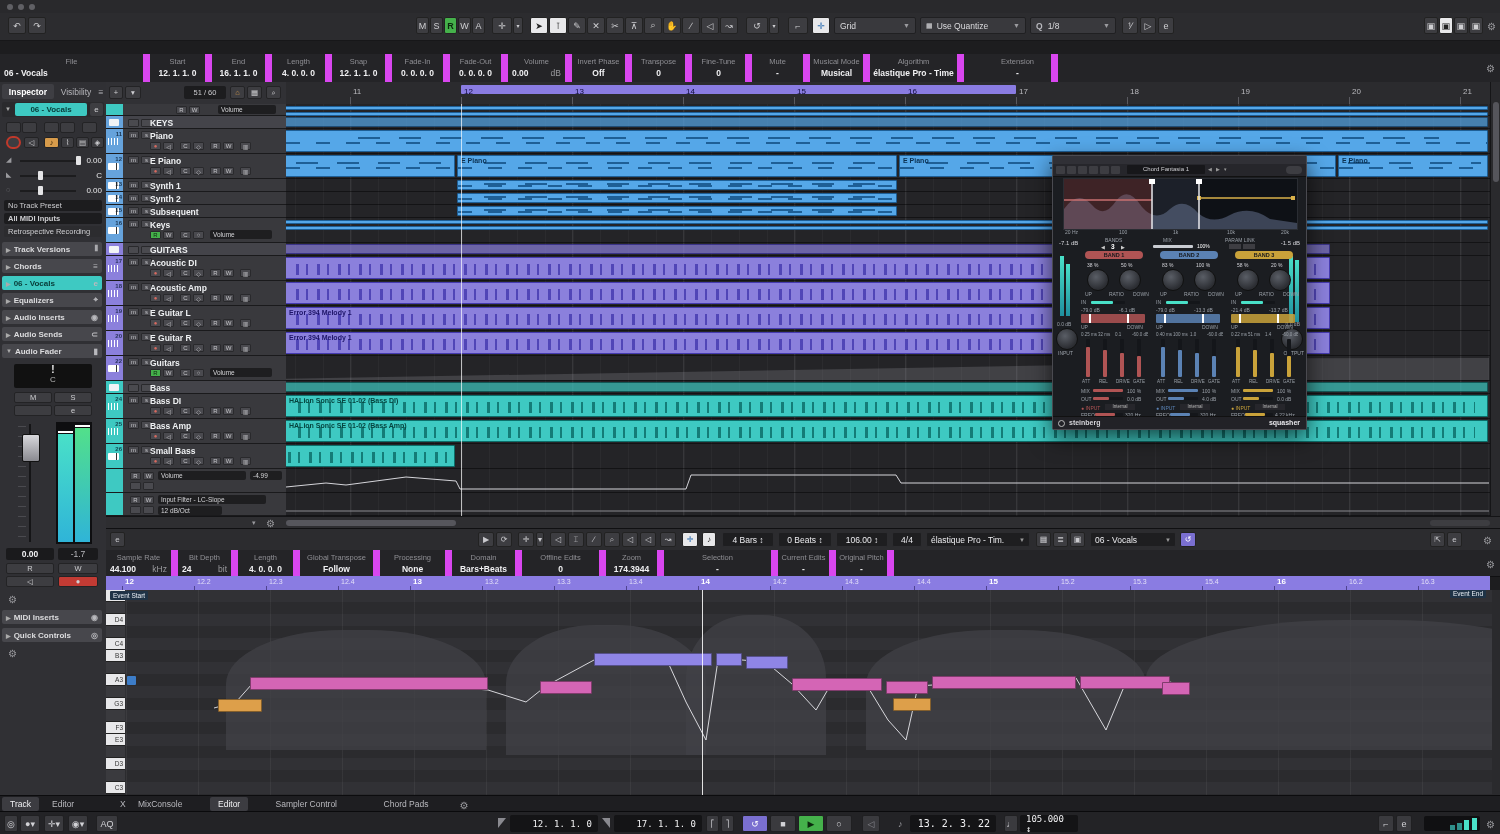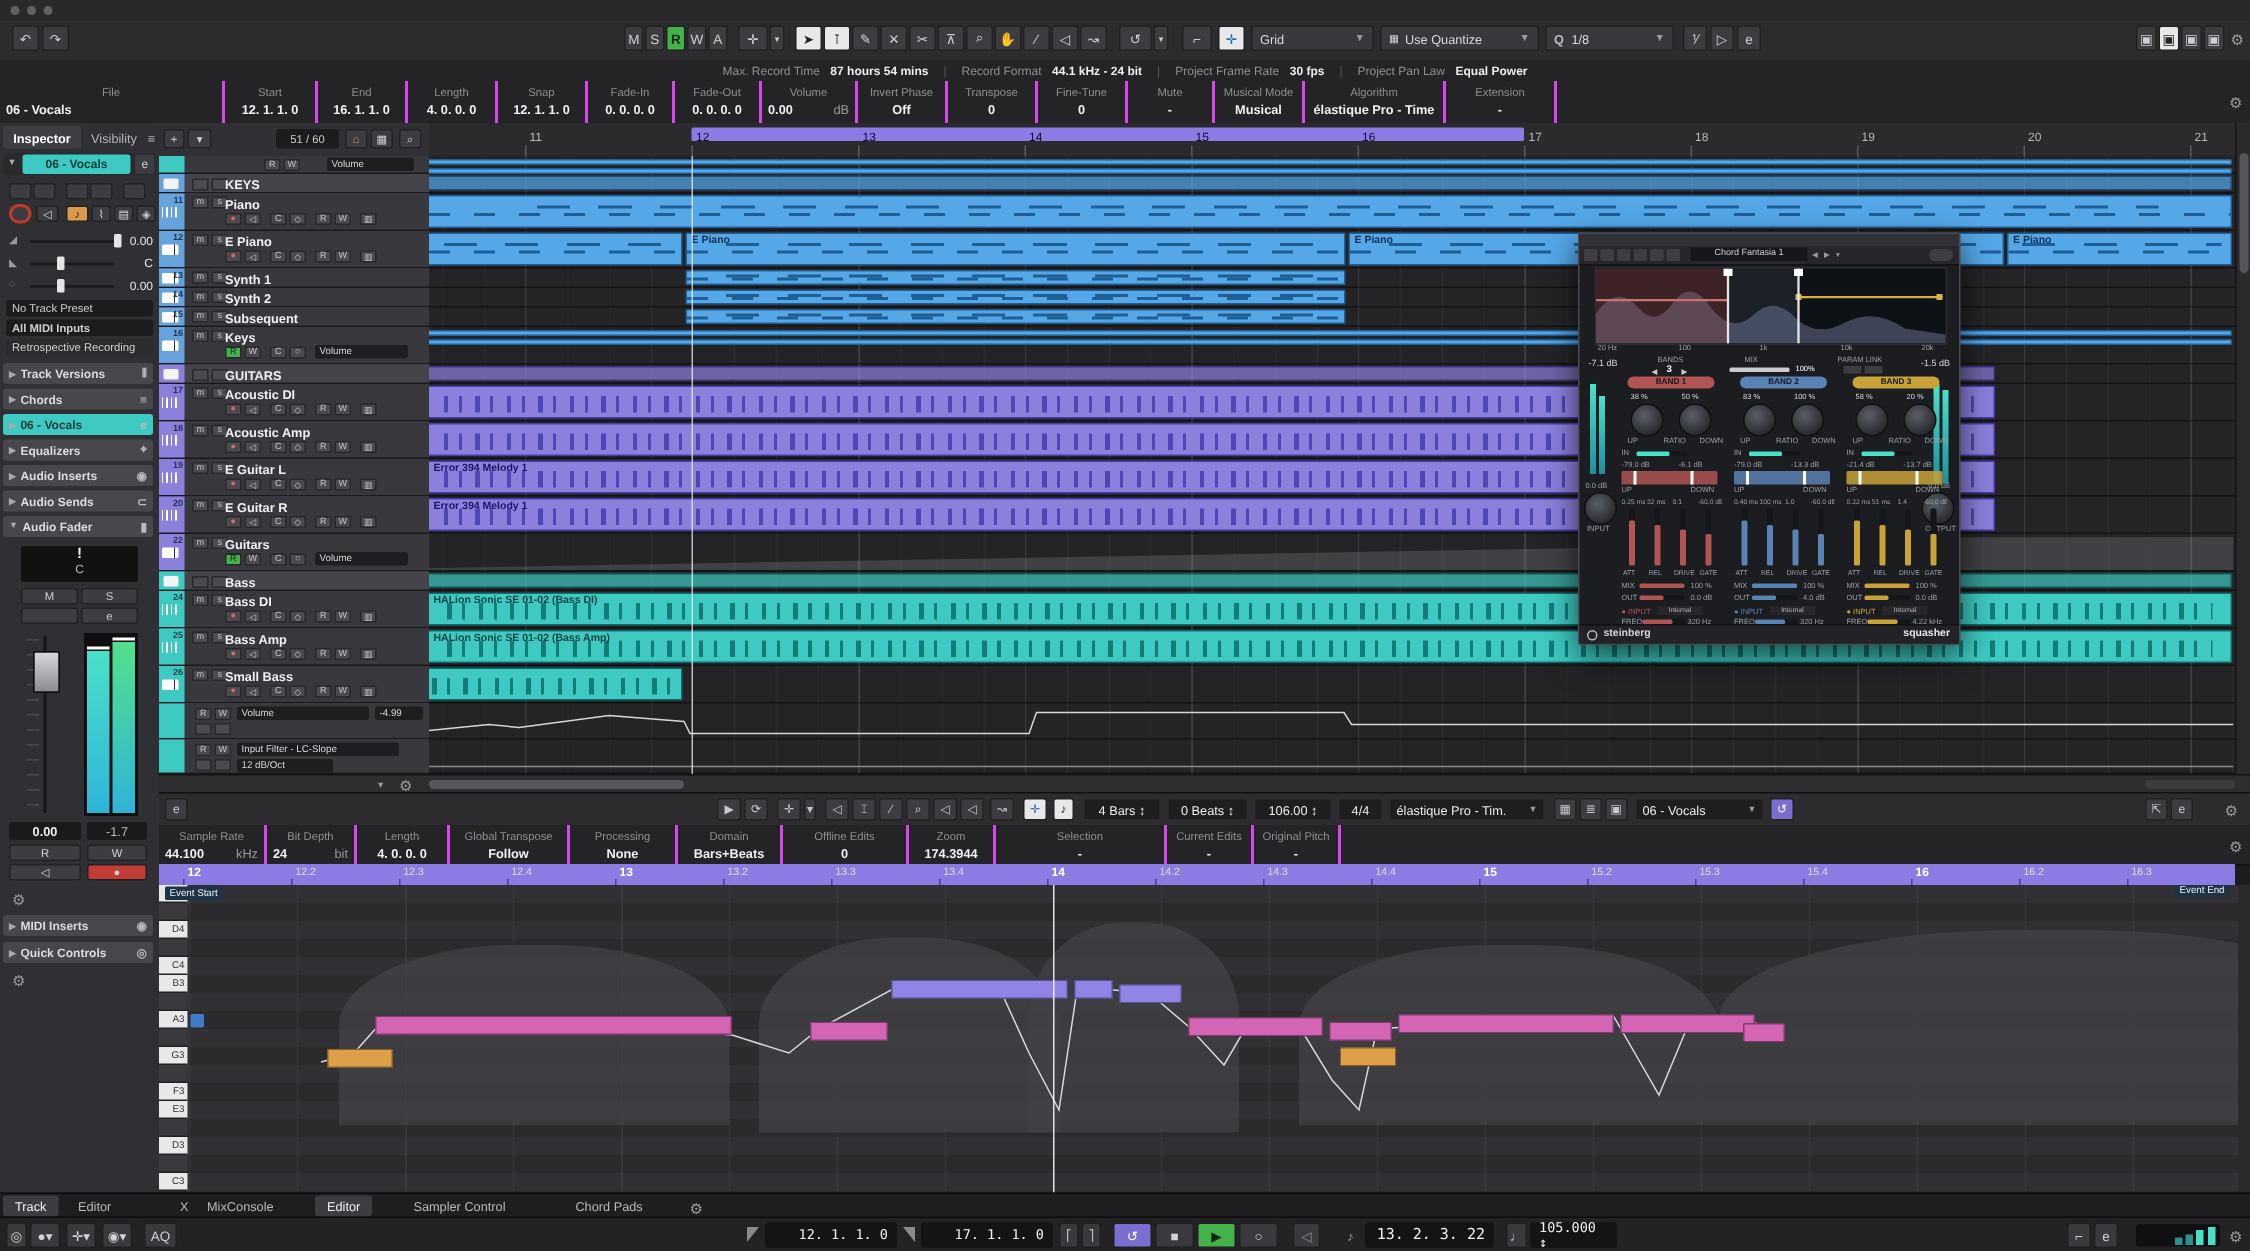--- a/index.html
+++ b/index.html
@@ -14,21 +14,21 @@
   .tbtn.lit{background:#e8e8ea;color:#222;}
   .tbtn.green{background:#45b14b;color:#0c2a0e;font-weight:bold;}
   .tsel{position:absolute;top:4px;height:17px;background:#39393d;border:1px solid #202022;border-radius:2px;color:#dadadd;font-size:8.5px;display:flex;align-items:center;padding:0 5px;box-sizing:border-box;}
   .tsel .car{margin-left:auto;color:#9a9a9e;font-size:7px;padding-left:6px;}
   
   #statusline{left:0;top:40px;width:1500px;height:14px;background:#242427;border-bottom:1px solid #161618;display:flex;align-items:center;justify-content:center;gap:7px;font-size:8px;}
   #statusline .sl{color:#8f8f94;}
   #statusline .sv{color:#ededef;font-weight:bold;}
   #statusline .sd{color:#555;padding:0 3px;}
   #infoline{left:0;top:54px;width:1500px;height:28px;background:#242427;border-bottom:1px solid #101012;}
-  .fld{position:absolute;top:0;height:100%;border-right:2px solid #d946ef;box-sizing:border-box;}
+  .fld{position:absolute;top:0;height:100%;border-right:7px solid #d946ef;box-sizing:border-box;}
   .fld .lb{display:block;font-size:7.5px;color:#8f8f94;text-align:center;margin-top:3px;white-space:nowrap;overflow:hidden;}
   .fld .vl{display:block;font-size:8.5px;font-weight:bold;color:#f0f0f2;text-align:center;margin-top:2px;white-space:nowrap;overflow:hidden;}
   .gear{position:absolute;color:#9a9a9e;font-size:10px;}
   
   #inspector{left:0;top:82px;width:106px;height:713px;background:#303034;border-right:1px solid #141416;}
   .itab{position:absolute;top:2px;height:15px;font-size:8.5px;display:flex;align-items:center;justify-content:center;color:#b5b5ba;}
   .sec{position:absolute;left:2px;width:100px;height:14px;background:#47474c;border-radius:2px;display:flex;align-items:center;font-size:8px;font-weight:bold;color:#dcdcde;padding:0 4px;box-sizing:border-box;}
   .sec .arr{font-size:6px;margin-right:3px;color:#aaa;}
   .sec .sic{margin-left:auto;font-size:8px;color:#b9b9bd;}
   .sec.teal{background:#3ec9c2;color:#083a37;}
@@ -142,33 +142,20 @@
       </div>
       <div class="tbtn" style="left: 1122px; width: 16px;">⅟</div>
       <div class="tbtn" style="left: 1140px; width: 16px;">▷</div>
       <div class="tbtn" style="left: 1158px; width: 16px;">e</div>
       <div class="tbtn" style="left: 1424px; width: 14px;">▣</div>
       <div class="tbtn lit" style="left: 1439px; width: 14px;">▣</div>
       <div class="tbtn" style="left: 1454px; width: 14px;">▣</div>
       <div class="tbtn" style="left: 1469px; width: 14px;">▣</div>
       <div class="gear" style="left: 1487px; top: 8px;">⚙</div>
     </div>
-  <div class="abs" id="statusline">
-      <div class="sl">Max. Record Time</div>
-      <div class="sv">87 hours 54 mins</div>
-      <div class="sd">|</div>
-      <div class="sl">Record Format</div>
-      <div class="sv">44.1 kHz - 24 bit</div>
-      <div class="sd">|</div>
-      <div class="sl">Project Frame Rate</div>
-      <div class="sv">30 fps</div>
-      <div class="sd">|</div>
-      <div class="sl">Project Pan Law</div>
-      <div class="sv">Equal Power</div>
-    </div>
   <div class="abs" id="infoline">
       <div class="fld" style="left: 0px; width: 150px;">
         <div class="lb">File</div>
         <div class="vl" style="text-align: left; padding-left: 4px;">06 - Vocals</div>
       </div>
       <div class="fld" style="left: 150px; width: 62px;">
         <div class="lb">Start</div>
         <div class="vl">12. 1. 1.  0</div>
       </div>
       <div class="fld" style="left: 212px; width: 60px;">
@@ -212,21 +199,21 @@
         <div class="vl">-</div>
       </div>
       <div class="fld" style="left: 810px; width: 60px;">
         <div class="lb">Musical Mode</div>
         <div class="vl">Musical</div>
       </div>
       <div class="fld" style="left: 870px; width: 94px;">
         <div class="lb">Algorithm</div>
         <div class="vl">élastique Pro - Time</div>
       </div>
-      <div class="fld" style="left: 964px; width: 74px;">
+      <div class="fld" style="left: 984px; width: 74px;">
         <div class="lb">Extension</div>
         <div class="vl">-</div>
       </div>
       <div class="gear" style="right: 5px; top: 9px;">⚙</div>
     </div>
   <div class="abs" id="inspector">
       <div class="itab" style="left: 2px; width: 52px; background: rgb(62, 62, 67); border-radius: 2px; color: rgb(255, 255, 255); font-weight: bold;">Inspector</div>
       <div class="itab" style="left: 56px; width: 40px;">Visibility</div>
       <div class="itab" style="left: 96px; width: 10px;">≡</div>
       <div style="position: absolute; left: 2px; top: 20px; width: 102px; height: 15px; background: rgb(42, 42, 45); border-radius: 2px;">

